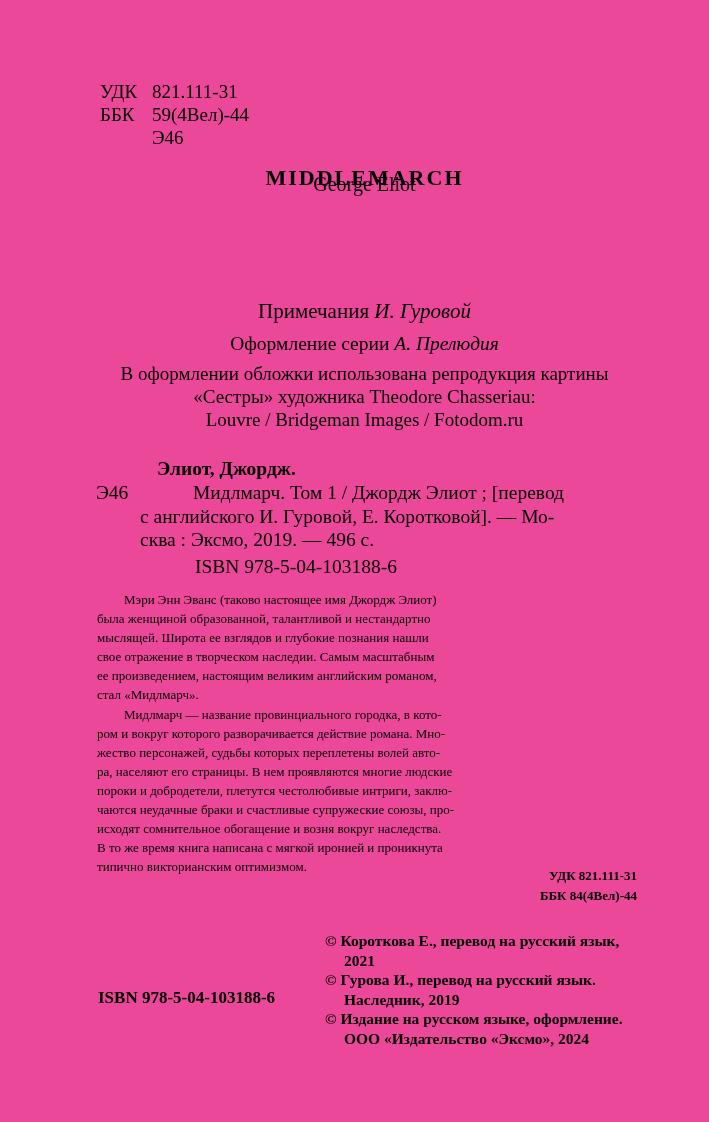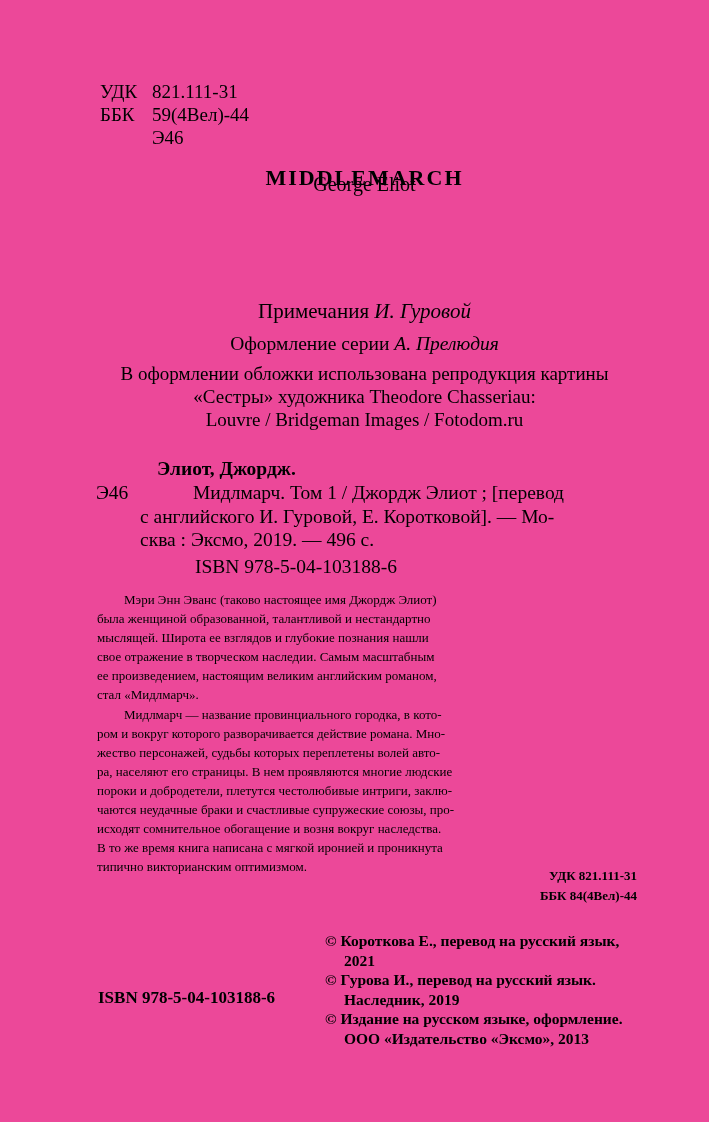--- a/index.html
+++ b/index.html
@@ -116,18 +116,18 @@
   </div>
 
   <div class="abs bottom-codes preline">УДК 821.111-31
 ББК 84(4Вел)-44</div>
 
   <div class="abs copyright">
     <div class="copyright-entry preline">© Короткова Е., перевод на русский язык, 2021</div>
     <div class="copyright-entry preline">© Гурова И., перевод на русский язык.
 Наследник, 2019</div>
     <div class="copyright-entry preline">© Издание на русском языке, оформление.
-ООО «Издательство «Эксмо», 2013</div>
+ООО «Издательство «Эксмо», 2024</div>
   </div>
 
   <div class="abs bottom-isbn">ISBN 978-5-04-103188-6</div>
 
 </div>
 
 </body></html>

